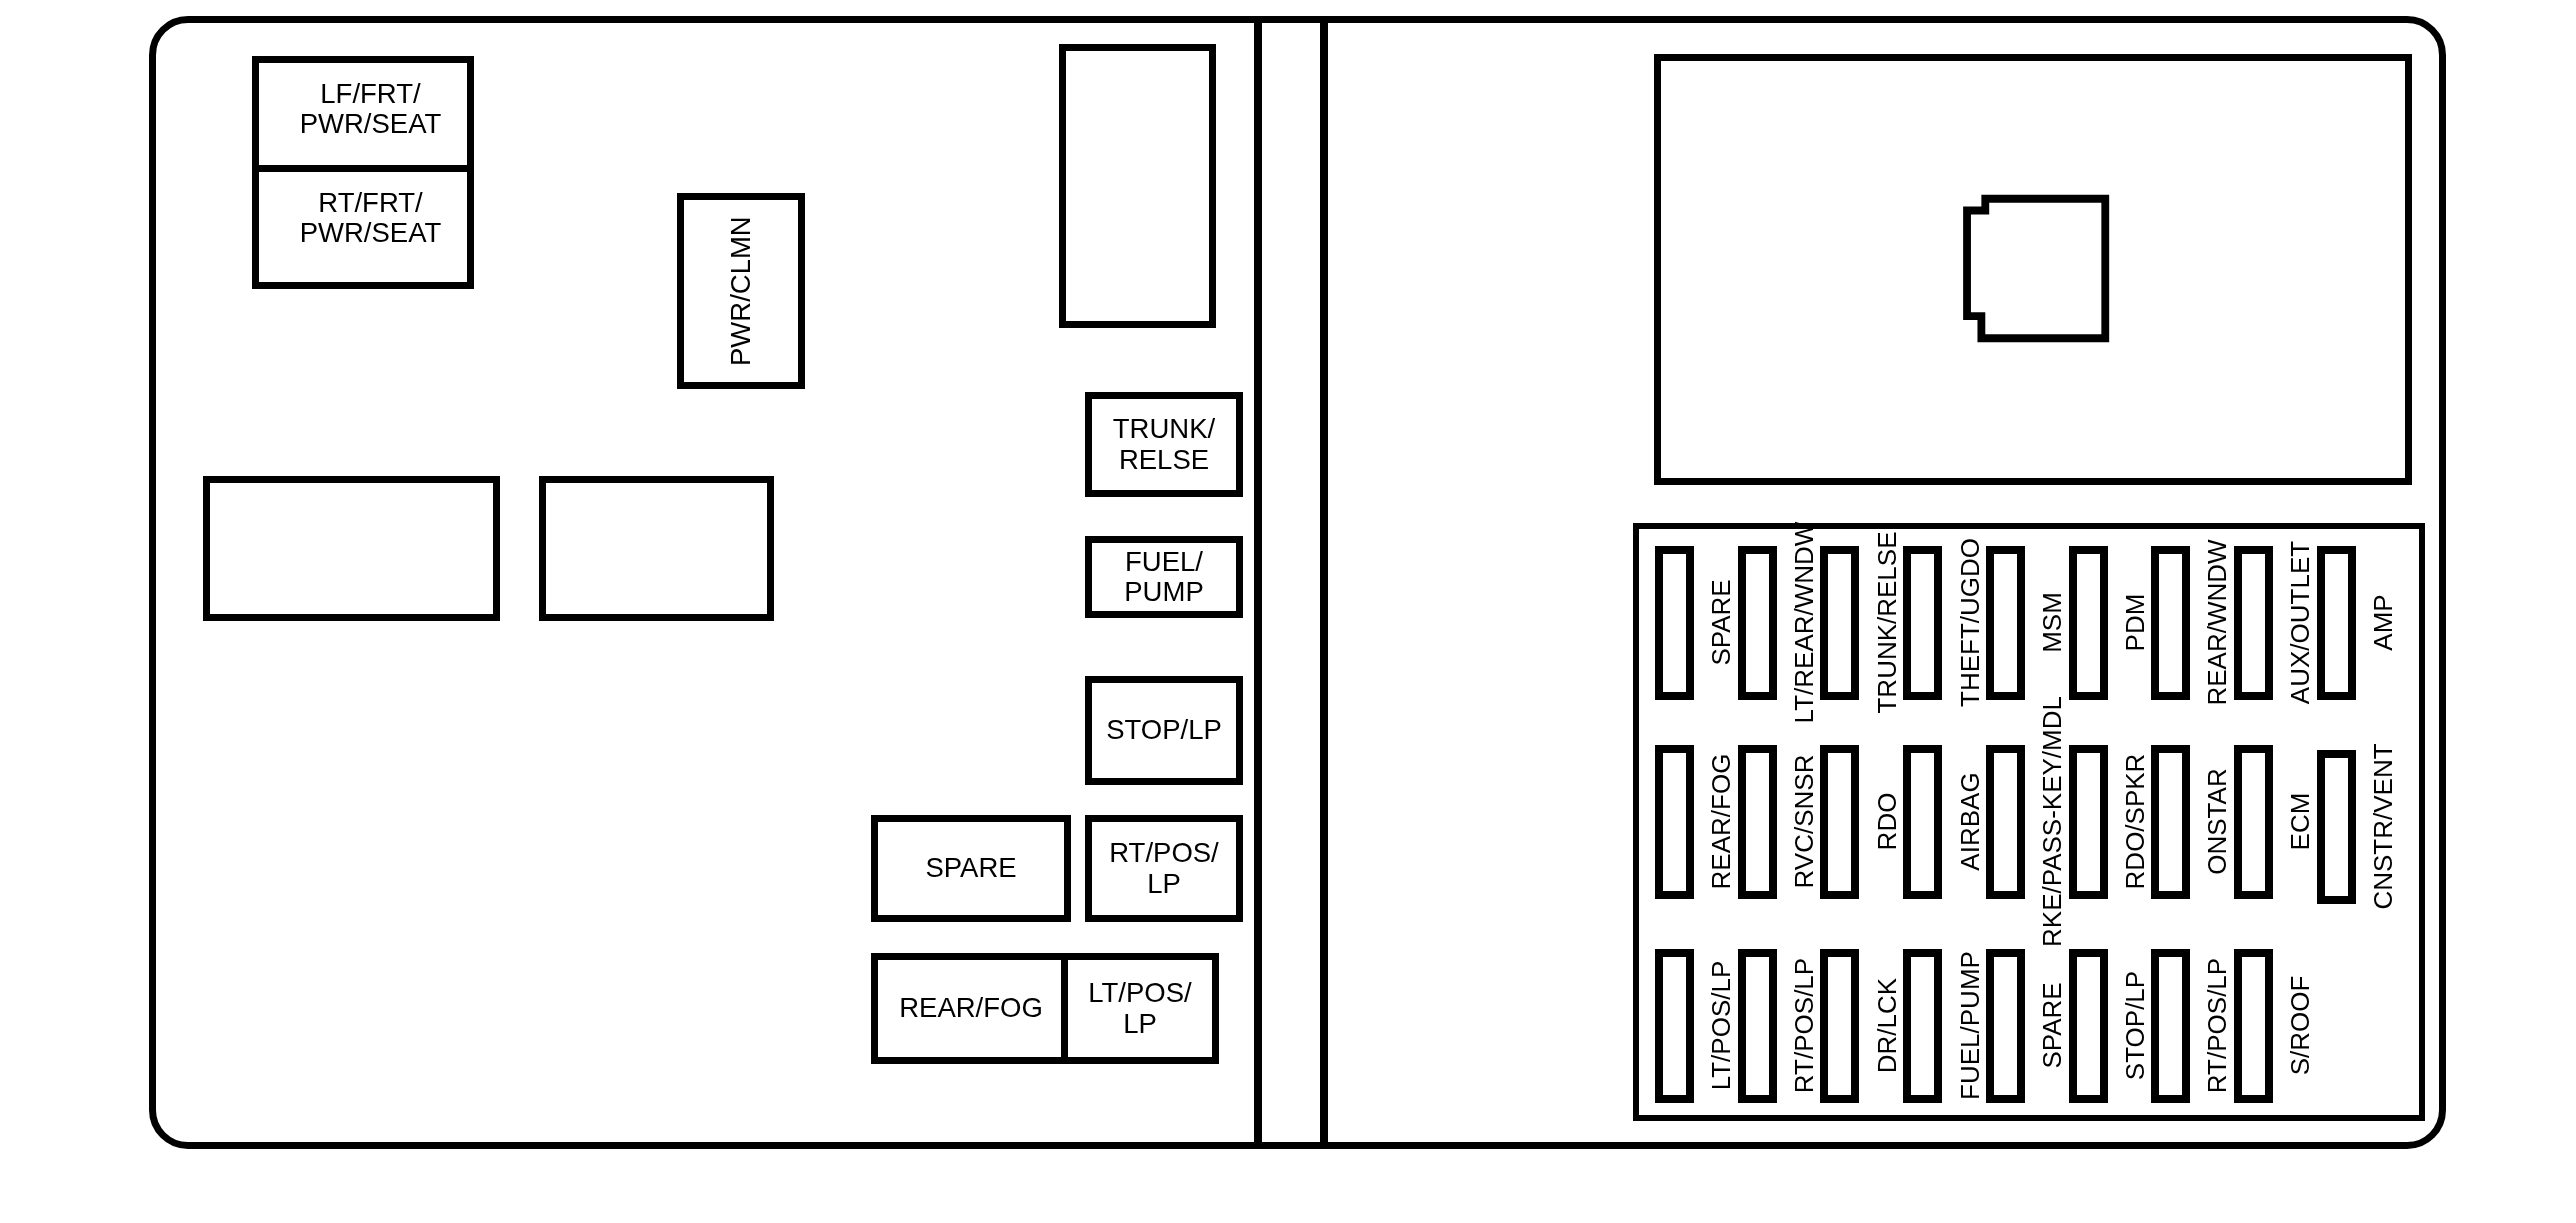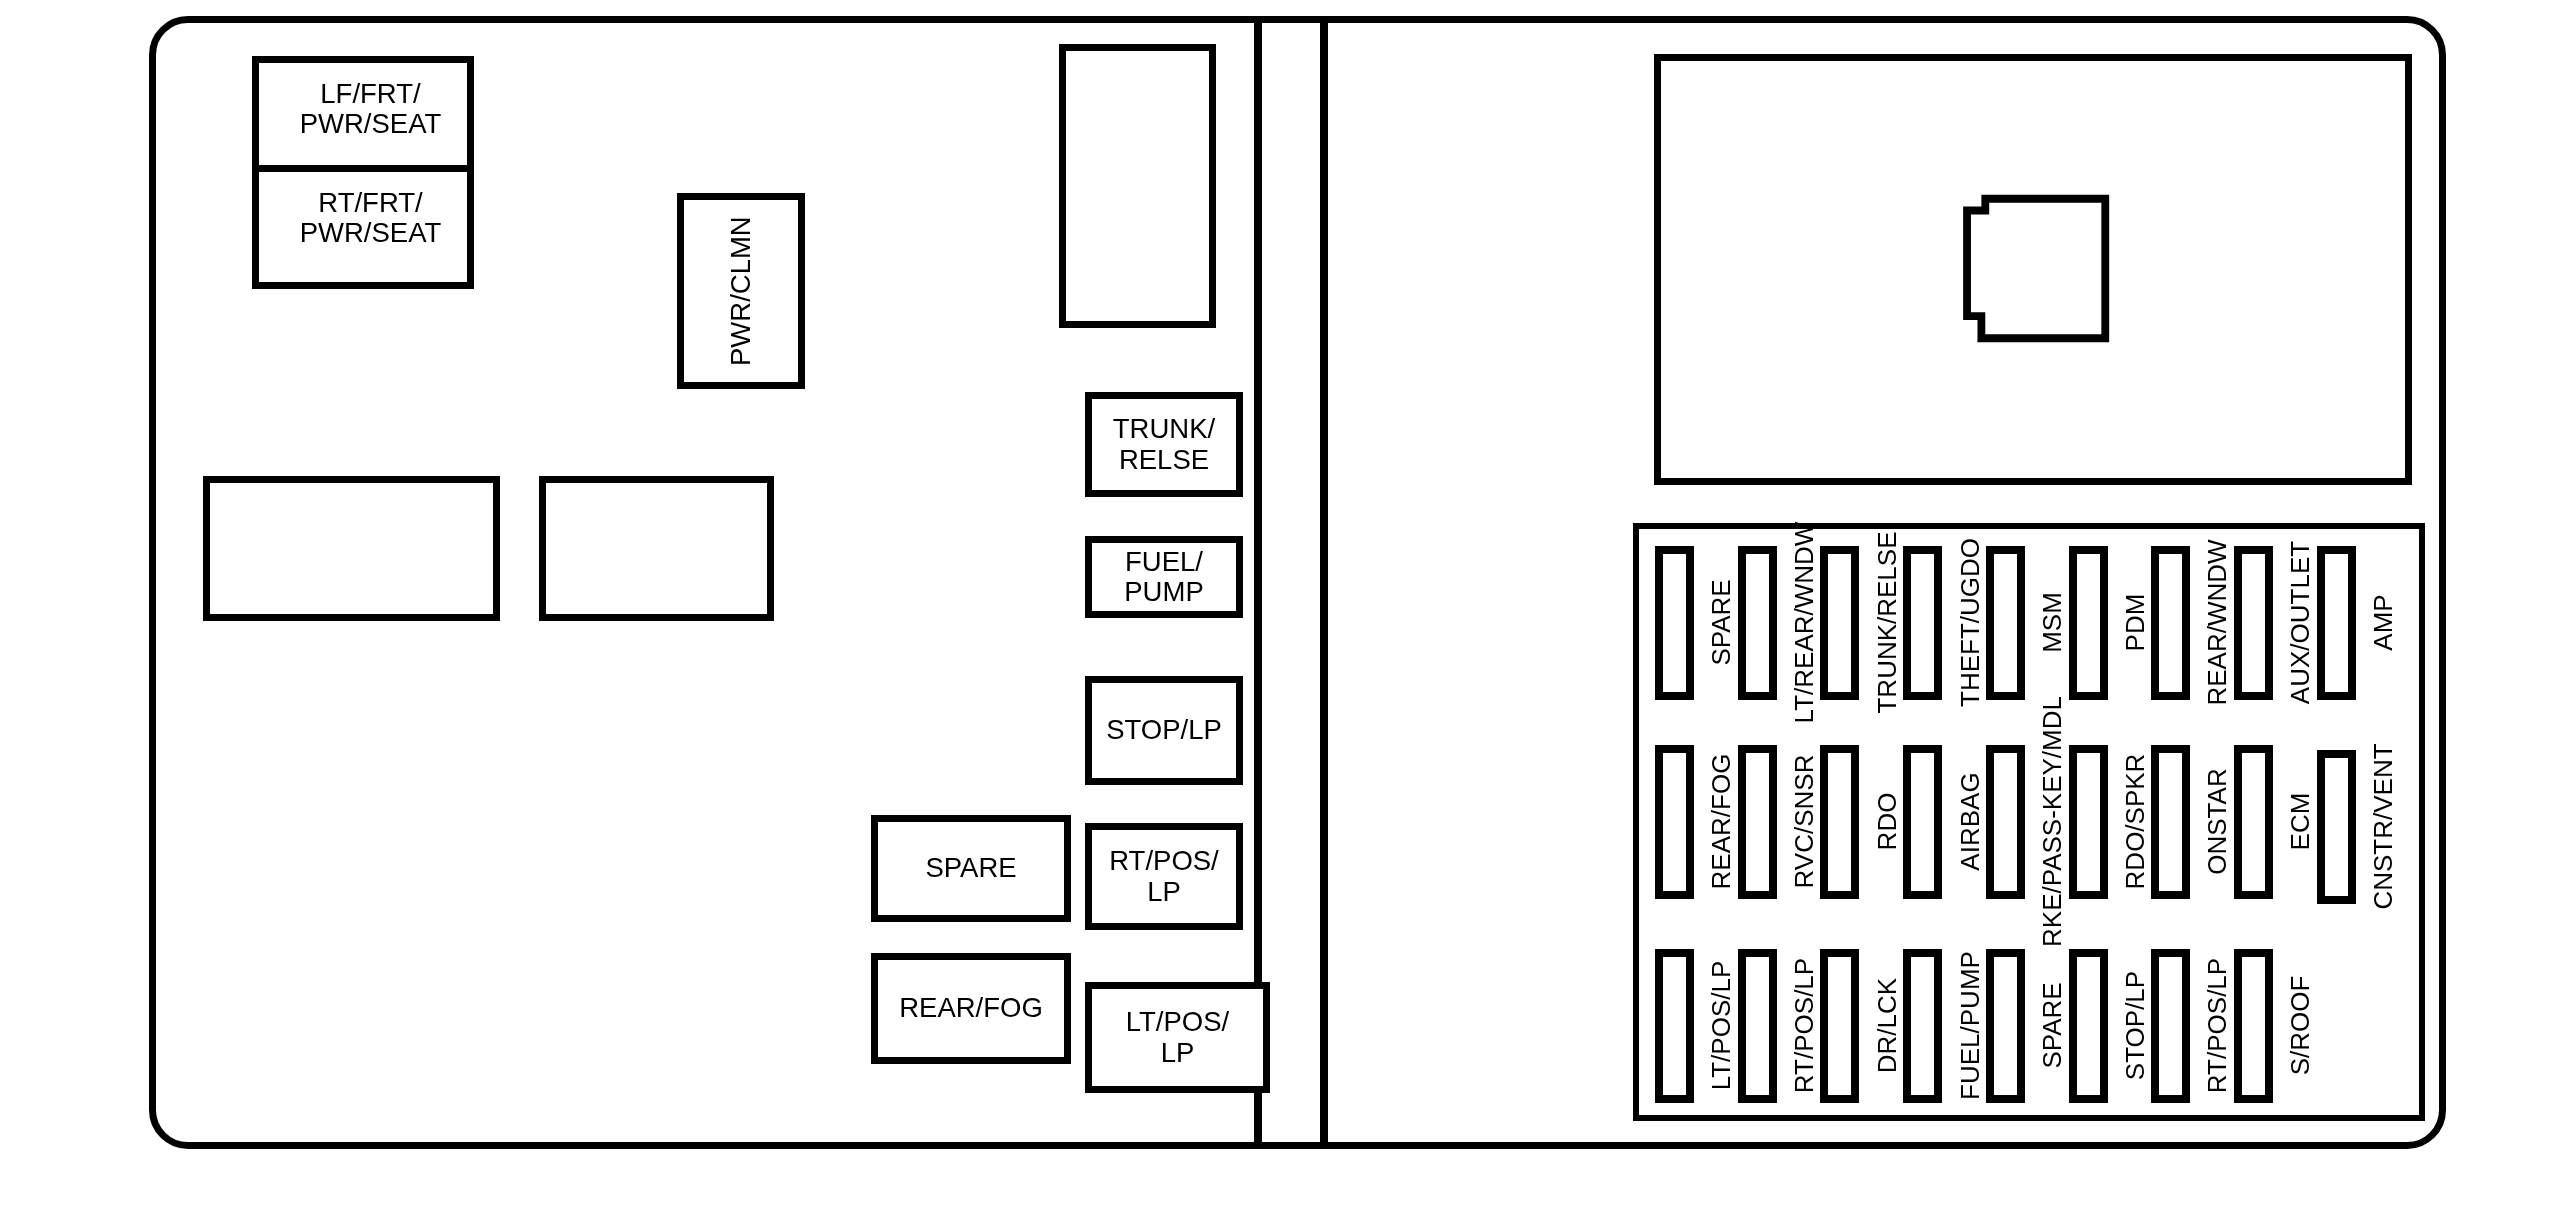--- a/index.html
+++ b/index.html
@@ -64,25 +64,25 @@
     <span class="lbl">TRUNK/
 RELSE</span>
   </div>
   <div class="box" style="left:1085px;top:536px;width:158px;height:82px;">
     <span class="lbl">FUEL/
 PUMP</span>
   </div>
   <div class="box" style="left:1085px;top:676px;width:158px;height:109px;">
     <span class="lbl">STOP/LP</span>
   </div>
-  <div class="box" style="left:1085px;top:815px;width:158px;height:107px;margin-top:8px;">
+  <div class="box" style="left:1085px;top:815px;width:158px;height:107px;">
     <span class="lbl">RT/POS/
 LP</span>
   </div>
-  <div class="box" style="left:1085px;top:953px;width:185px;height:111px;margin-top:29px;">
+  <div class="box" style="left:1061px;top:953px;width:158px;height:111px;">
     <span class="lbl">LT/POS/
 LP</span>
   </div>
 
   <div class="box" style="left:1654px;top:54px;width:758px;height:431px;"></div>
 
   <svg class="connector-svg" width="163" height="157" viewBox="0 0 250 240">
     <polygon points="48,13 232,13 232,227 42,227 42,193 20,193 20,31 48,31" fill="#ffffff" stroke="#000000" stroke-width="12"></polygon>
   </svg>
 

